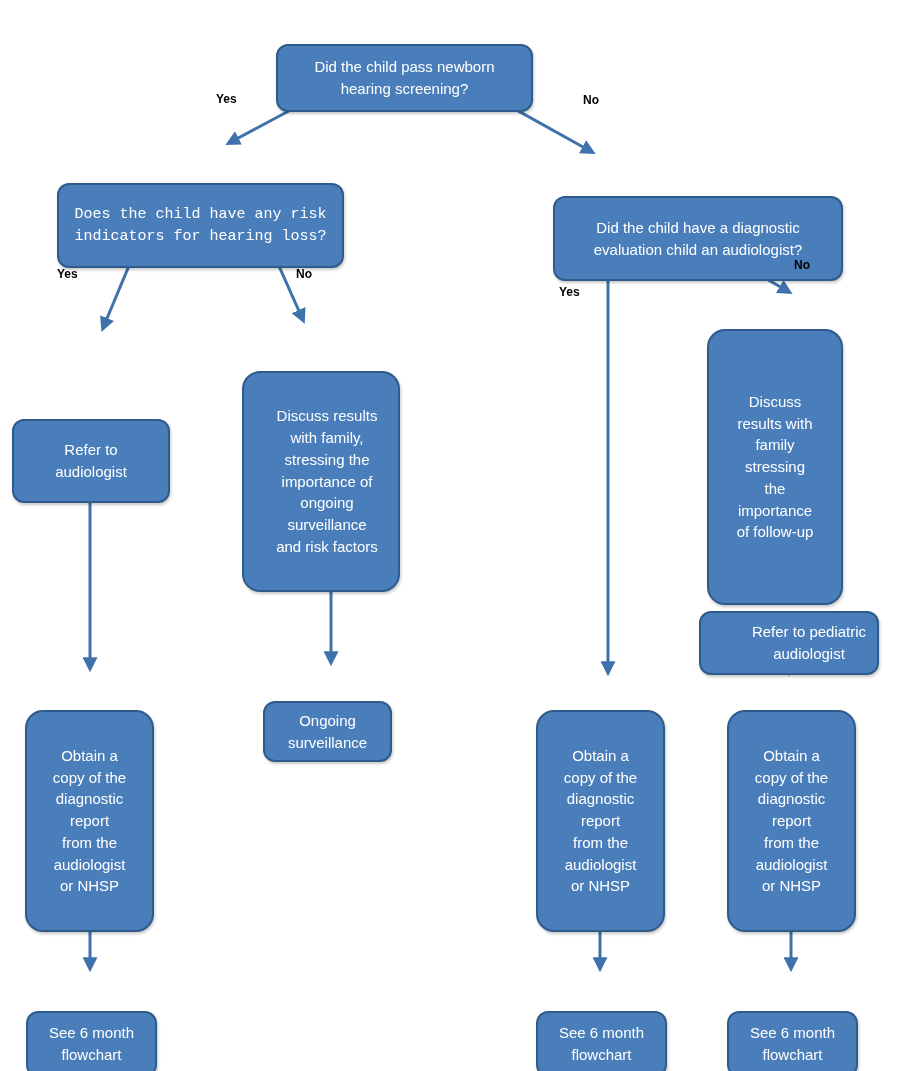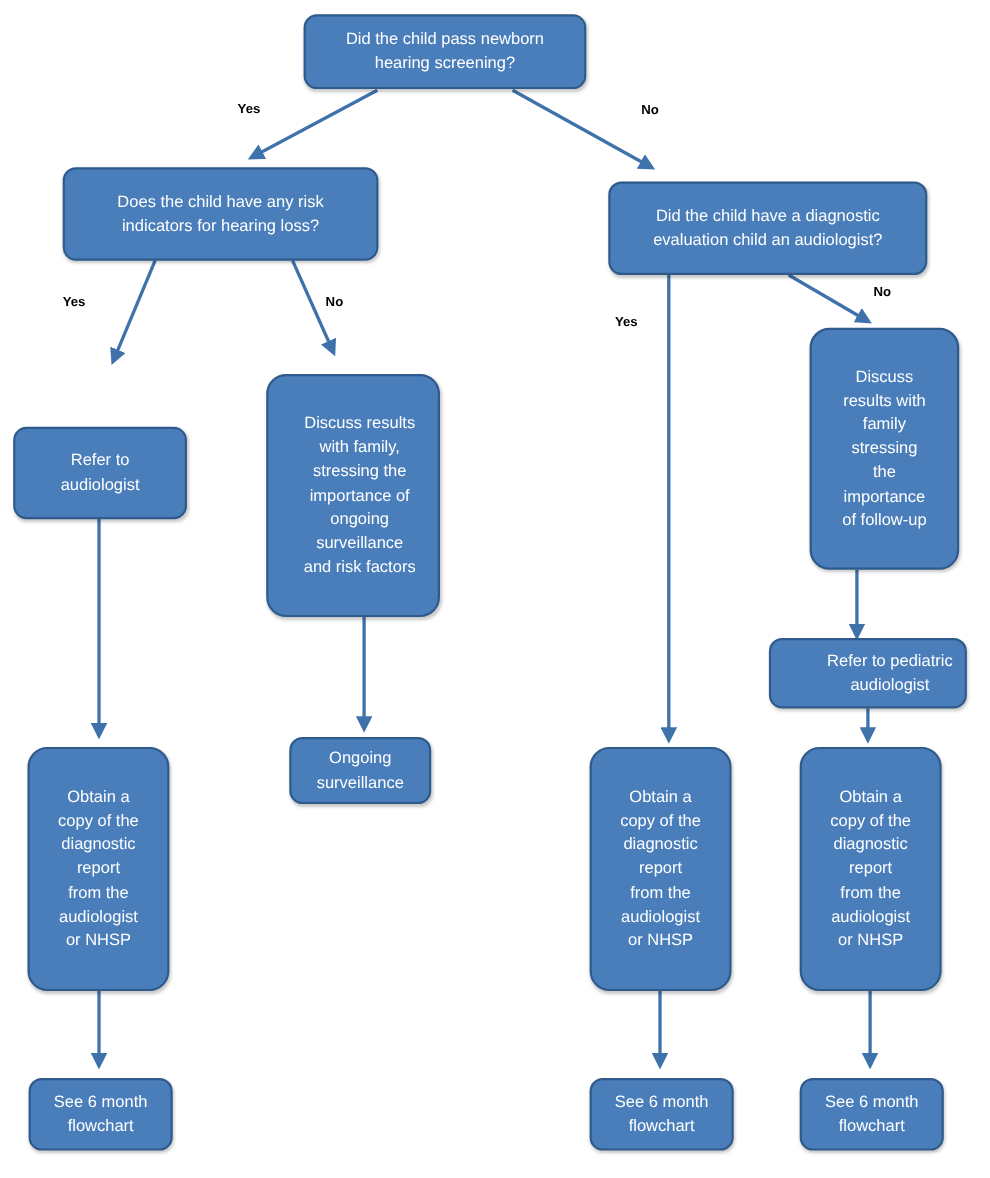--- a/index.html
+++ b/index.html
@@ -25,20 +25,21 @@
     display: flex;
     align-items: center;
     justify-content: center;
     text-align: center;
     line-height: 1.45;
     font-size: 15px;
     padding: 4px 8px;
     box-shadow: 1px 2px 3px rgba(0,0,0,0.22);
     white-space: pre-line;
     z-index: 2;
+    margin-top: 31px;
   }
   .node.tall {
     border-radius: 18px;
   }
   .edge-label {
     position: absolute;
     color: #000000;
     font-weight: bold;
     font-size: 12px;
     z-index: 3;
@@ -93,38 +94,38 @@
     <path class="arrow-path" marker-end="url(#arrowhead)" d="M90,901 L90,968"></path>
 
     <path class="arrow-path" marker-end="url(#arrowhead)" d="M600,901 L600,968"></path>
 
     <path class="arrow-path" marker-end="url(#arrowhead)" d="M791,901 L791,968"></path>
   </svg>
 
   <div class="node" style="left:276px; top:13px; width:257px; height:68px;">Did the child pass newborn
 hearing screening?</div>
 
-  <div class="node" style="left:57px; top:152px; width:287px; height:85px;">Does the child have any risk
+  <div class="node" style="left:57px; top:152px; width:287px; height:85px;font-family:Liberation Mono, monospace;">Does the child have any risk
 indicators for hearing loss?</div>
 
   <div class="node" style="left:553px; top:165px; width:290px; height:85px;">Did the child have a diagnostic
 evaluation child an audiologist?</div>
 
   <div class="node" style="left:12px; top:388px; width:158px; height:84px;">Refer to
 audiologist</div>
 
   <div class="node tall" style="left:242px; top:340px; width:158px; height:221px;padding-left:20px;">Discuss results
 with family,
 stressing the
 importance of
 ongoing
 surveillance
 and risk factors</div>
 
-  <div class="node tall" style="left:736px; top:298px; width:136px; height:220px;text-align:center;">Discuss
+  <div class="node tall" style="left:707px; top:298px; width:136px; height:276px;text-align:center;">Discuss
 results with
 family
 stressing
 the
 importance
 of follow-up</div>
 
   <div class="node" style="left:699px; top:580px; width:180px; height:64px;padding-left:48px;">Refer to pediatric
 audiologist</div>
 

